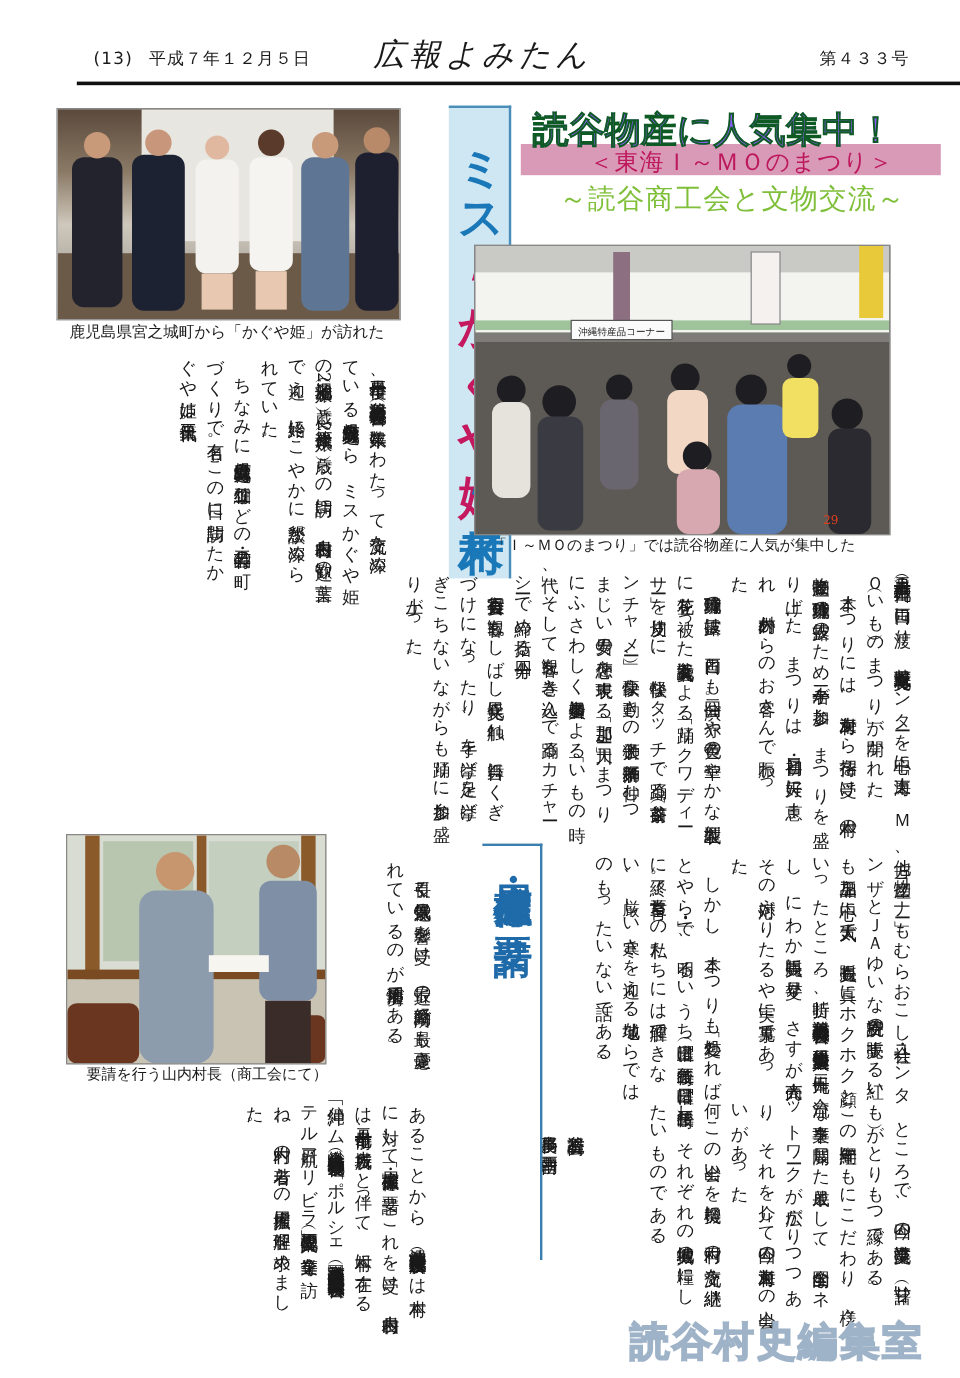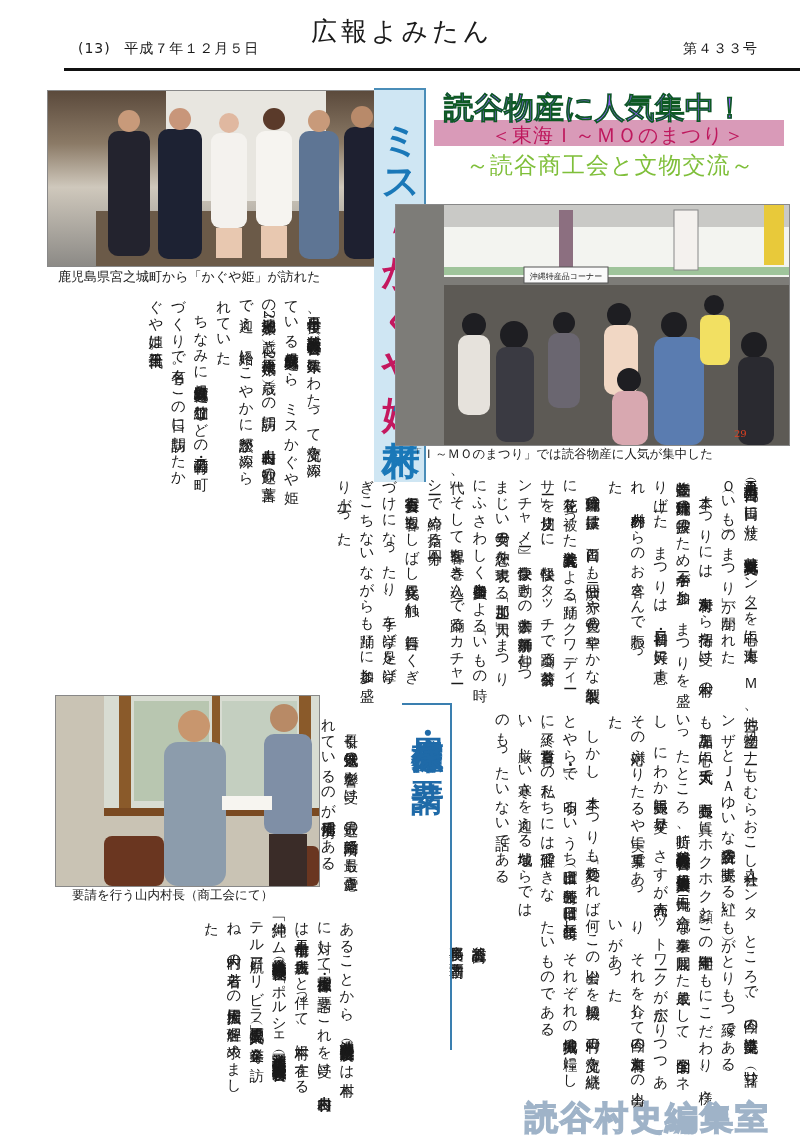--- a/index.html
+++ b/index.html
@@ -1,22 +1,22 @@
 <!DOCTYPE html>
 <html><head>
 <meta charset="utf-8">
 <style>
   html,body{margin:0;padding:0;background:#fff;}
   body{width:800px;height:1148px;position:relative;overflow:hidden;font-family:"DejaVu Serif","Liberation Serif",serif;color:#1a1a1a;}
   .abs{position:absolute;margin-left:36px;}
   .hdr-left{left:42px;top:40px;font-family:"DejaVu Sans","Liberation Sans",sans-serif;font-size:14px;letter-spacing:1px;}
-  .hdr-title{left:275px;top:14px;font-size:26px;letter-spacing:4px;}
+  .hdr-title{left:275px;top:28px;font-size:26px;letter-spacing:4px;font-style:italic;}
   .hdr-right{right:42px;top:40px;font-family:Liberation Mono, monospace;font-size:14px;letter-spacing:1px;}
   .hdr-rule{left:28px;top:68px;width:742px;height:3px;background:#111;}
-  .photo{position:absolute;overflow:hidden;border:1px solid #888;padding-left:48px;}
+  .photo{position:absolute;overflow:hidden;border:1px solid #888;}
   .caption{position:absolute;font-family:"DejaVu Sans","Liberation Sans",sans-serif;font-size:12px;white-space:nowrap;}
   .vtext{position:absolute;writing-mode:vertical-rl;font-size:14.5px;line-height:22.6px;letter-spacing:0.5px;text-align:start;}
   .vtext p{margin:0;text-indent:1em;}
   .vtext p.noind{text-indent:0;}
   .miss-box{left:338px;top:88px;width:50px;height:392px;background:#cfe6f3;border:2px solid #4a8db8;border-left:none;border-bottom:none;}
   .miss-text{writing-mode:vertical-rl;font-family:"DejaVu Sans","Liberation Sans",sans-serif;font-weight:bold;font-size:38px;line-height:50px;letter-spacing:2px;position:absolute;left:2px;top:10px;}
   .c-blue{color:#1a78b8;}
   .c-mag{color:#c4185f;}
   .head-main{left:408px;top:88px;font-family:"DejaVu Sans","Liberation Sans",sans-serif;font-weight:bold;font-size:30px;color:#8b5cf6;letter-spacing:0;-webkit-text-stroke:0.6px #0d5a22;white-space:nowrap;}
   .pink-band{left:398px;top:120px;width:350px;height:26px;background:#d99ab8;}

